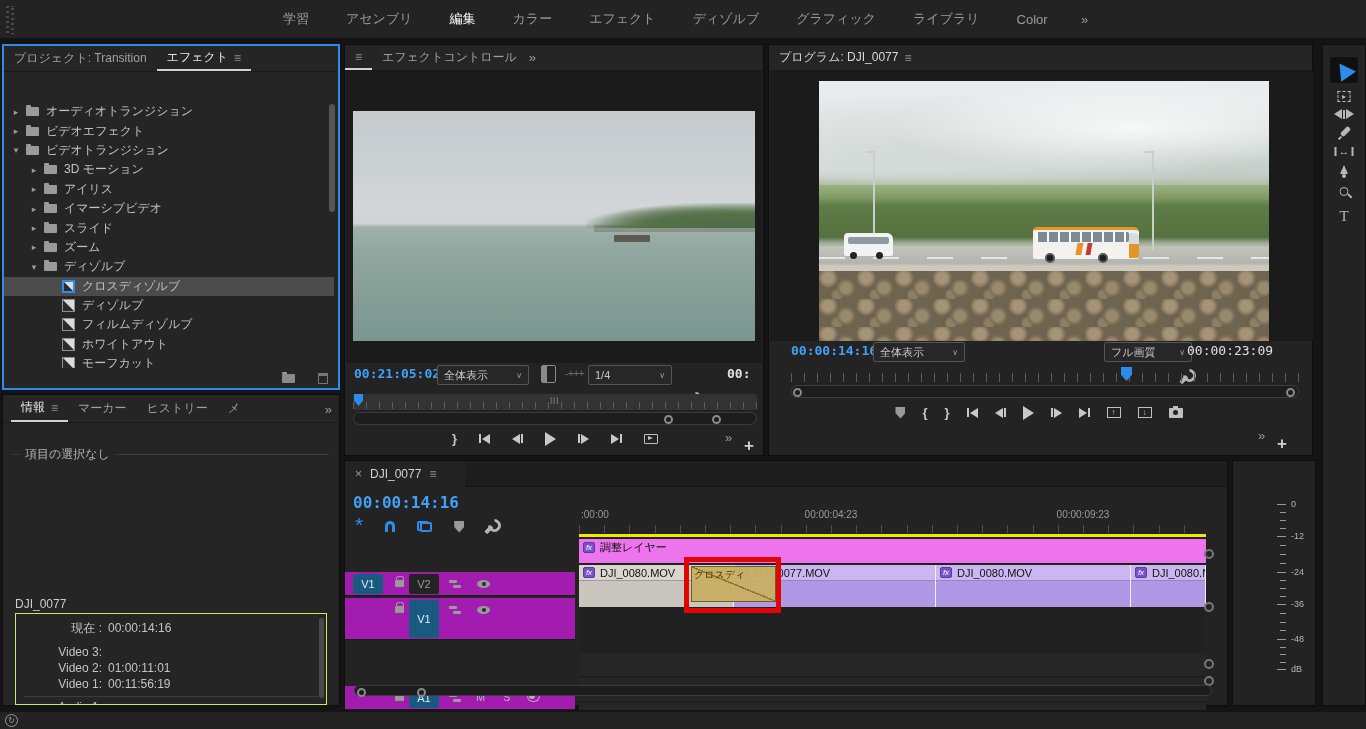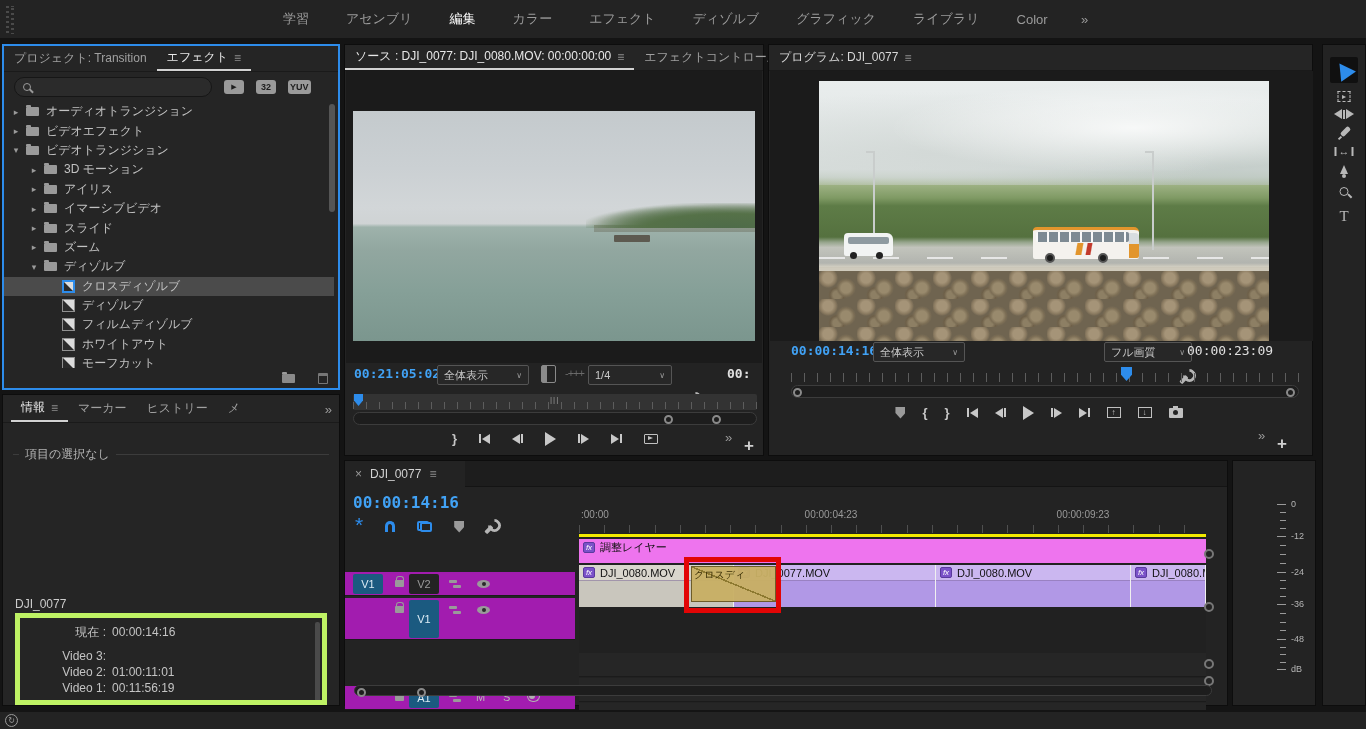--- a/index.html
+++ b/index.html
@@ -44,21 +44,21 @@
   .ic-trash { position:relative; display:inline-block; width:10px; height:11px; border:1.5px solid #777; border-top:3px solid #777; border-radius:1px; }
   .ic-search { position:relative; display:inline-block; width:8px; height:8px; border:1.5px solid #9a9a9a; border-radius:50%; }
   .ic-search::after { content:""; position:absolute; width:5px; height:1.5px; background:#9a9a9a; transform:rotate(45deg); right:-4px; bottom:-1px; }
 
   
   #info-panel { left:2px; top:394px; width:338px; height:312px; background:#252525; }
   #info-tabs { height:28px; display:flex; align-items:center; border-bottom:1px solid #1a1a1a;padding-left:8px; }
   #no-selection-row { position:absolute; left:10px; top:36px; width:316px; display:flex; align-items:center; gap:6px; color:#b5b5b5;margin-top:15px; }
   .hline { height:1px; background:#3c3c3c; }
   #info-clipname { position:absolute; left:12px; top:202px; color:#cccccc; }
-  #info-box { position:absolute; left:12px; top:218px; width:312px; height:92px; border:5px solid #bef264; overflow:hidden; padding-top:6px; }
+  #info-box { position:absolute; left:12px; top:218px; width:312px; height:92px; border:1px solid #bef264; overflow:hidden; padding-top:6px; }
   .info-row { display:grid; grid-template-columns:86px 1fr; column-gap:6px; line-height:16px; color:#c4c4c4; }
   .info-row .lbl { text-align:right; }
   .info-div { margin:4px 8px 2px 8px; }
   #info-scroll { position:absolute; right:2px; top:4px; width:5px; height:80px; background:#4a4a4a; border-radius:2px; }
 
   
   .dd { height:20px; border:1px solid #555; border-radius:2px; background:#272727; color:#c8c8c8; font-size:11px; display:inline-flex; align-items:center; justify-content:space-between; padding:0 6px; gap:8px; }
   .dd .chev { color:#999; font-size:8px; }
   .ruler { position:absolute; background:#333333; border-radius:2px; }
   .ruler .ticks { position:absolute; left:0; right:0; bottom:1px; height:7px;
@@ -219,28 +219,20 @@
   <div id="project-panel" class="panel">
     <div class="panel-header">
       <div class="ptab">
           <span>プロジェクト: Transition</span>
         </div>
       <div class="ptab active">
         <span>エフェクト</span>
         <span class="menu-glyph">≡</span>
       </div>
     </div>
-    <div id="fx-search-row">
-      <div id="fx-search">
-        <span class="ic-search"></span>
-      </div>
-      <span class="badge" style="font-size:7px;">▶</span>
-      <span class="badge">32</span>
-      <span class="badge">YUV</span>
-    </div>
     <div id="fx-tree">
         <div class="tree-row" style="padding-left: 6px;">
           <div class="tw-arrow">▸</div>
           <span class="ic-folder"></span>
           <span>オーディオトランジション</span>
         </div>
         <div class="tree-row" style="padding-left: 6px;">
           <div class="tw-arrow">▸</div>
           <span class="ic-folder"></span>
           <span>ビデオエフェクト</span>
@@ -351,21 +343,20 @@
             <div class="val"></div>
           </div>
         </div>
       <div id="info-scroll"></div>
     </div>
   </div>
 
   <div id="source-panel" class="panel">
     <div class="panel-header">
       <div class="ptab active" style="max-width:330px;">
-        <span style="white-space:nowrap;">ソース : DJI_0077: DJI_0080.MOV: 00:00:00:00</span>
         <span class="menu-glyph">≡</span>
       </div>
       <div class="ptab">
           <span>エフェクトコントロール</span>
         </div>
       <span class="overflow-glyph" style="margin-left:2px;">»</span>
     </div>
     <div id="source-viewer">
       <div id="src-frame">
         <div class="src-shore"></div>

